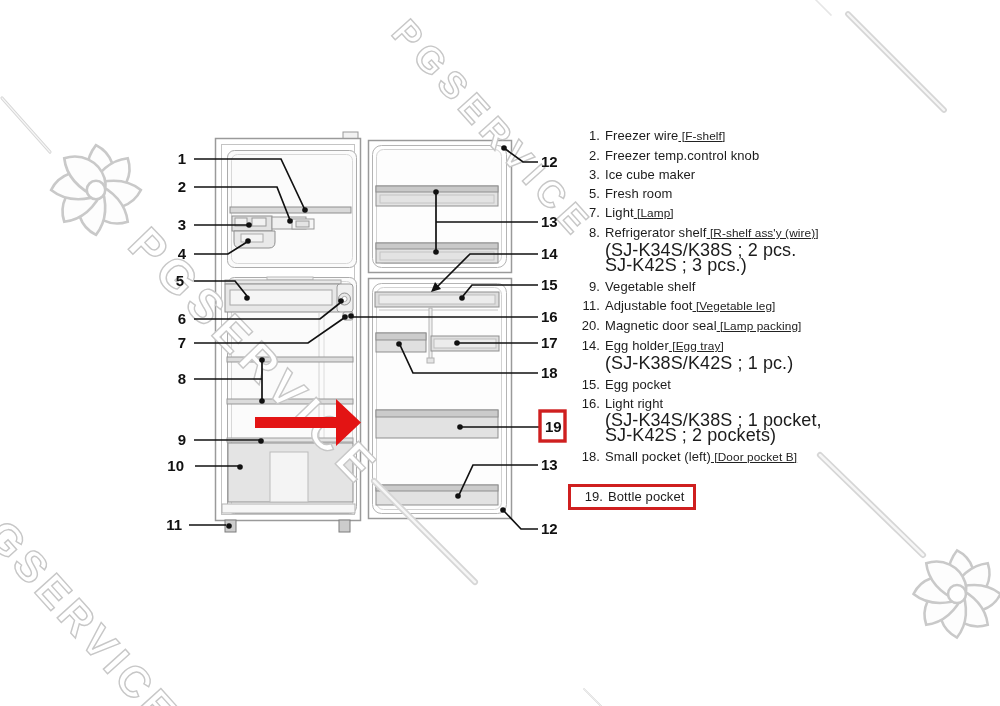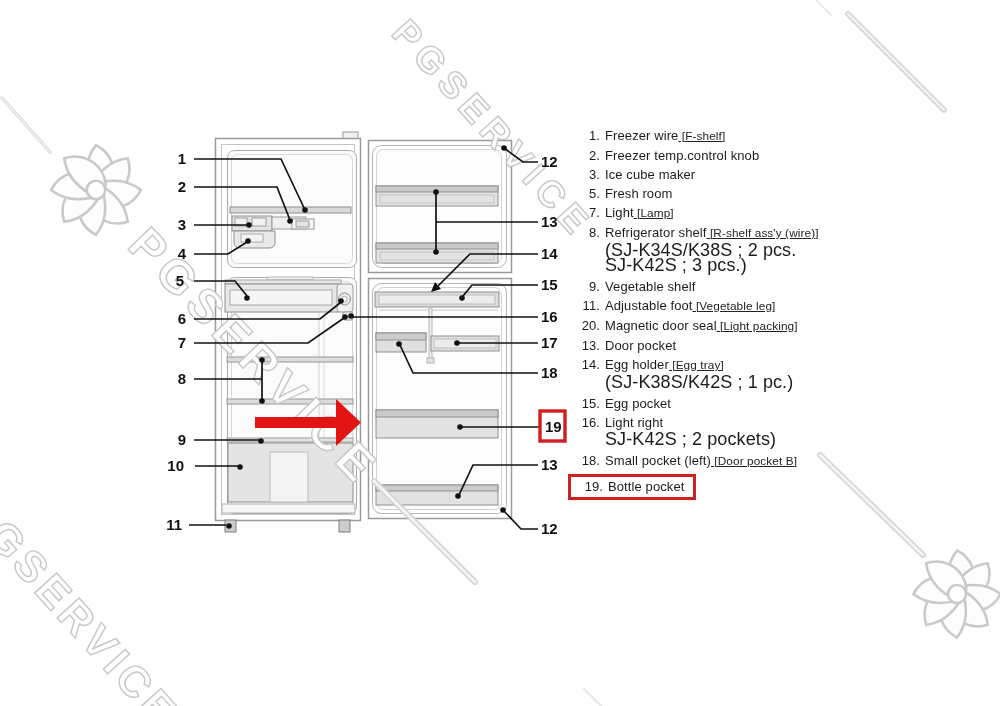--- a/index.html
+++ b/index.html
@@ -12,21 +12,21 @@
     position:absolute;left:574px;top:126px;width:340px;
     font-size:13px;color:#1c1c1c;letter-spacing:0.1px;
   }
   .pl-item{line-height:19px;white-space:nowrap;}
   .pl-item.after-subs{margin-top:4px;}
   .pl-num{display:inline-block;width:26px;text-align:right;margin-right:5px;}
   .pl-note{font-size:11.8px;color:#222;text-decoration:underline;}
   .pl-sub{line-height:15px;padding-left:31px;font-size:18px;white-space:nowrap;}
   .pl-box{
     display:inline-block;border:3px solid #cf1f1f;
-    margin-left:-6px;padding:0 9px 1px 6px;margin-top:3px;
+    margin-left:-6px;padding:0 9px 1px 6px;margin-top:17px;
   }
   .wm-text{fill:#ffffff;stroke:#c7c7c7;stroke-width:1.4px;font-weight:bold;}
 </style>
 </head>
 <body>
 
 <div class="stage">
 
 <svg width="1000" height="706" viewBox="0 0 1000 706">
 
@@ -233,24 +233,24 @@
       <div class="pl-item"><span class="pl-num">1.</span><span>Freezer wire</span><span class="pl-note"> [F-shelf]</span></div>
       <div class="pl-item"><span class="pl-num">2.</span><span>Freezer temp.control knob</span></div>
       <div class="pl-item"><span class="pl-num">3.</span><span>Ice cube maker</span></div>
       <div class="pl-item"><span class="pl-num">5.</span><span>Fresh room</span></div>
       <div class="pl-item"><span class="pl-num">7.</span><span>Light</span><span class="pl-note"> [Lamp]</span></div>
       <div class="pl-item"><span class="pl-num">8.</span><span>Refrigerator shelf</span><span class="pl-note"> [R-shelf ass'y (wire)]</span></div>
       <div class="pl-sub">(SJ-K34S/K38S ; 2 pcs.</div>
       <div class="pl-sub">SJ-K42S ; 3 pcs.)</div>
       <div class="pl-item after-subs"><span class="pl-num">9.</span><span>Vegetable shelf</span></div>
       <div class="pl-item"><span class="pl-num">11.</span><span>Adjustable foot</span><span class="pl-note"> [Vegetable leg]</span></div>
-      <div class="pl-item"><span class="pl-num">20.</span><span>Magnetic door seal</span><span class="pl-note"> [Light packing]</span></div>
-      <div class="pl-item"><span class="pl-num">13.</span><span>Door pocket</span></div>
+      <div class="pl-item"><span class="pl-num">20.</span><span>Magnetic door seal</span><span class="pl-note"> [Lamp packing]</span></div>
       <div class="pl-item"><span class="pl-num">14.</span><span>Egg holder</span><span class="pl-note"> [Egg tray]</span></div>
       <div class="pl-sub">(SJ-K38S/K42S ; 1 pc.)</div>
       <div class="pl-item after-subs"><span class="pl-num">15.</span><span>Egg pocket</span></div>
       <div class="pl-item"><span class="pl-num">16.</span><span>Light right</span></div>
+      <div class="pl-sub">(SJ-K34S/K38S ; 1 pocket,</div>
       <div class="pl-sub">SJ-K42S ; 2 pockets)</div>
       <div class="pl-item after-subs"><span class="pl-num">18.</span><span>Small pocket (left)</span><span class="pl-note"> [Door pocket B]</span></div>
       <div class="pl-item"><span class="pl-box"><span class="pl-num">19.</span><span>Bottle pocket</span></span></div>
     </div>
 
 </div>
 
 </body></html>

